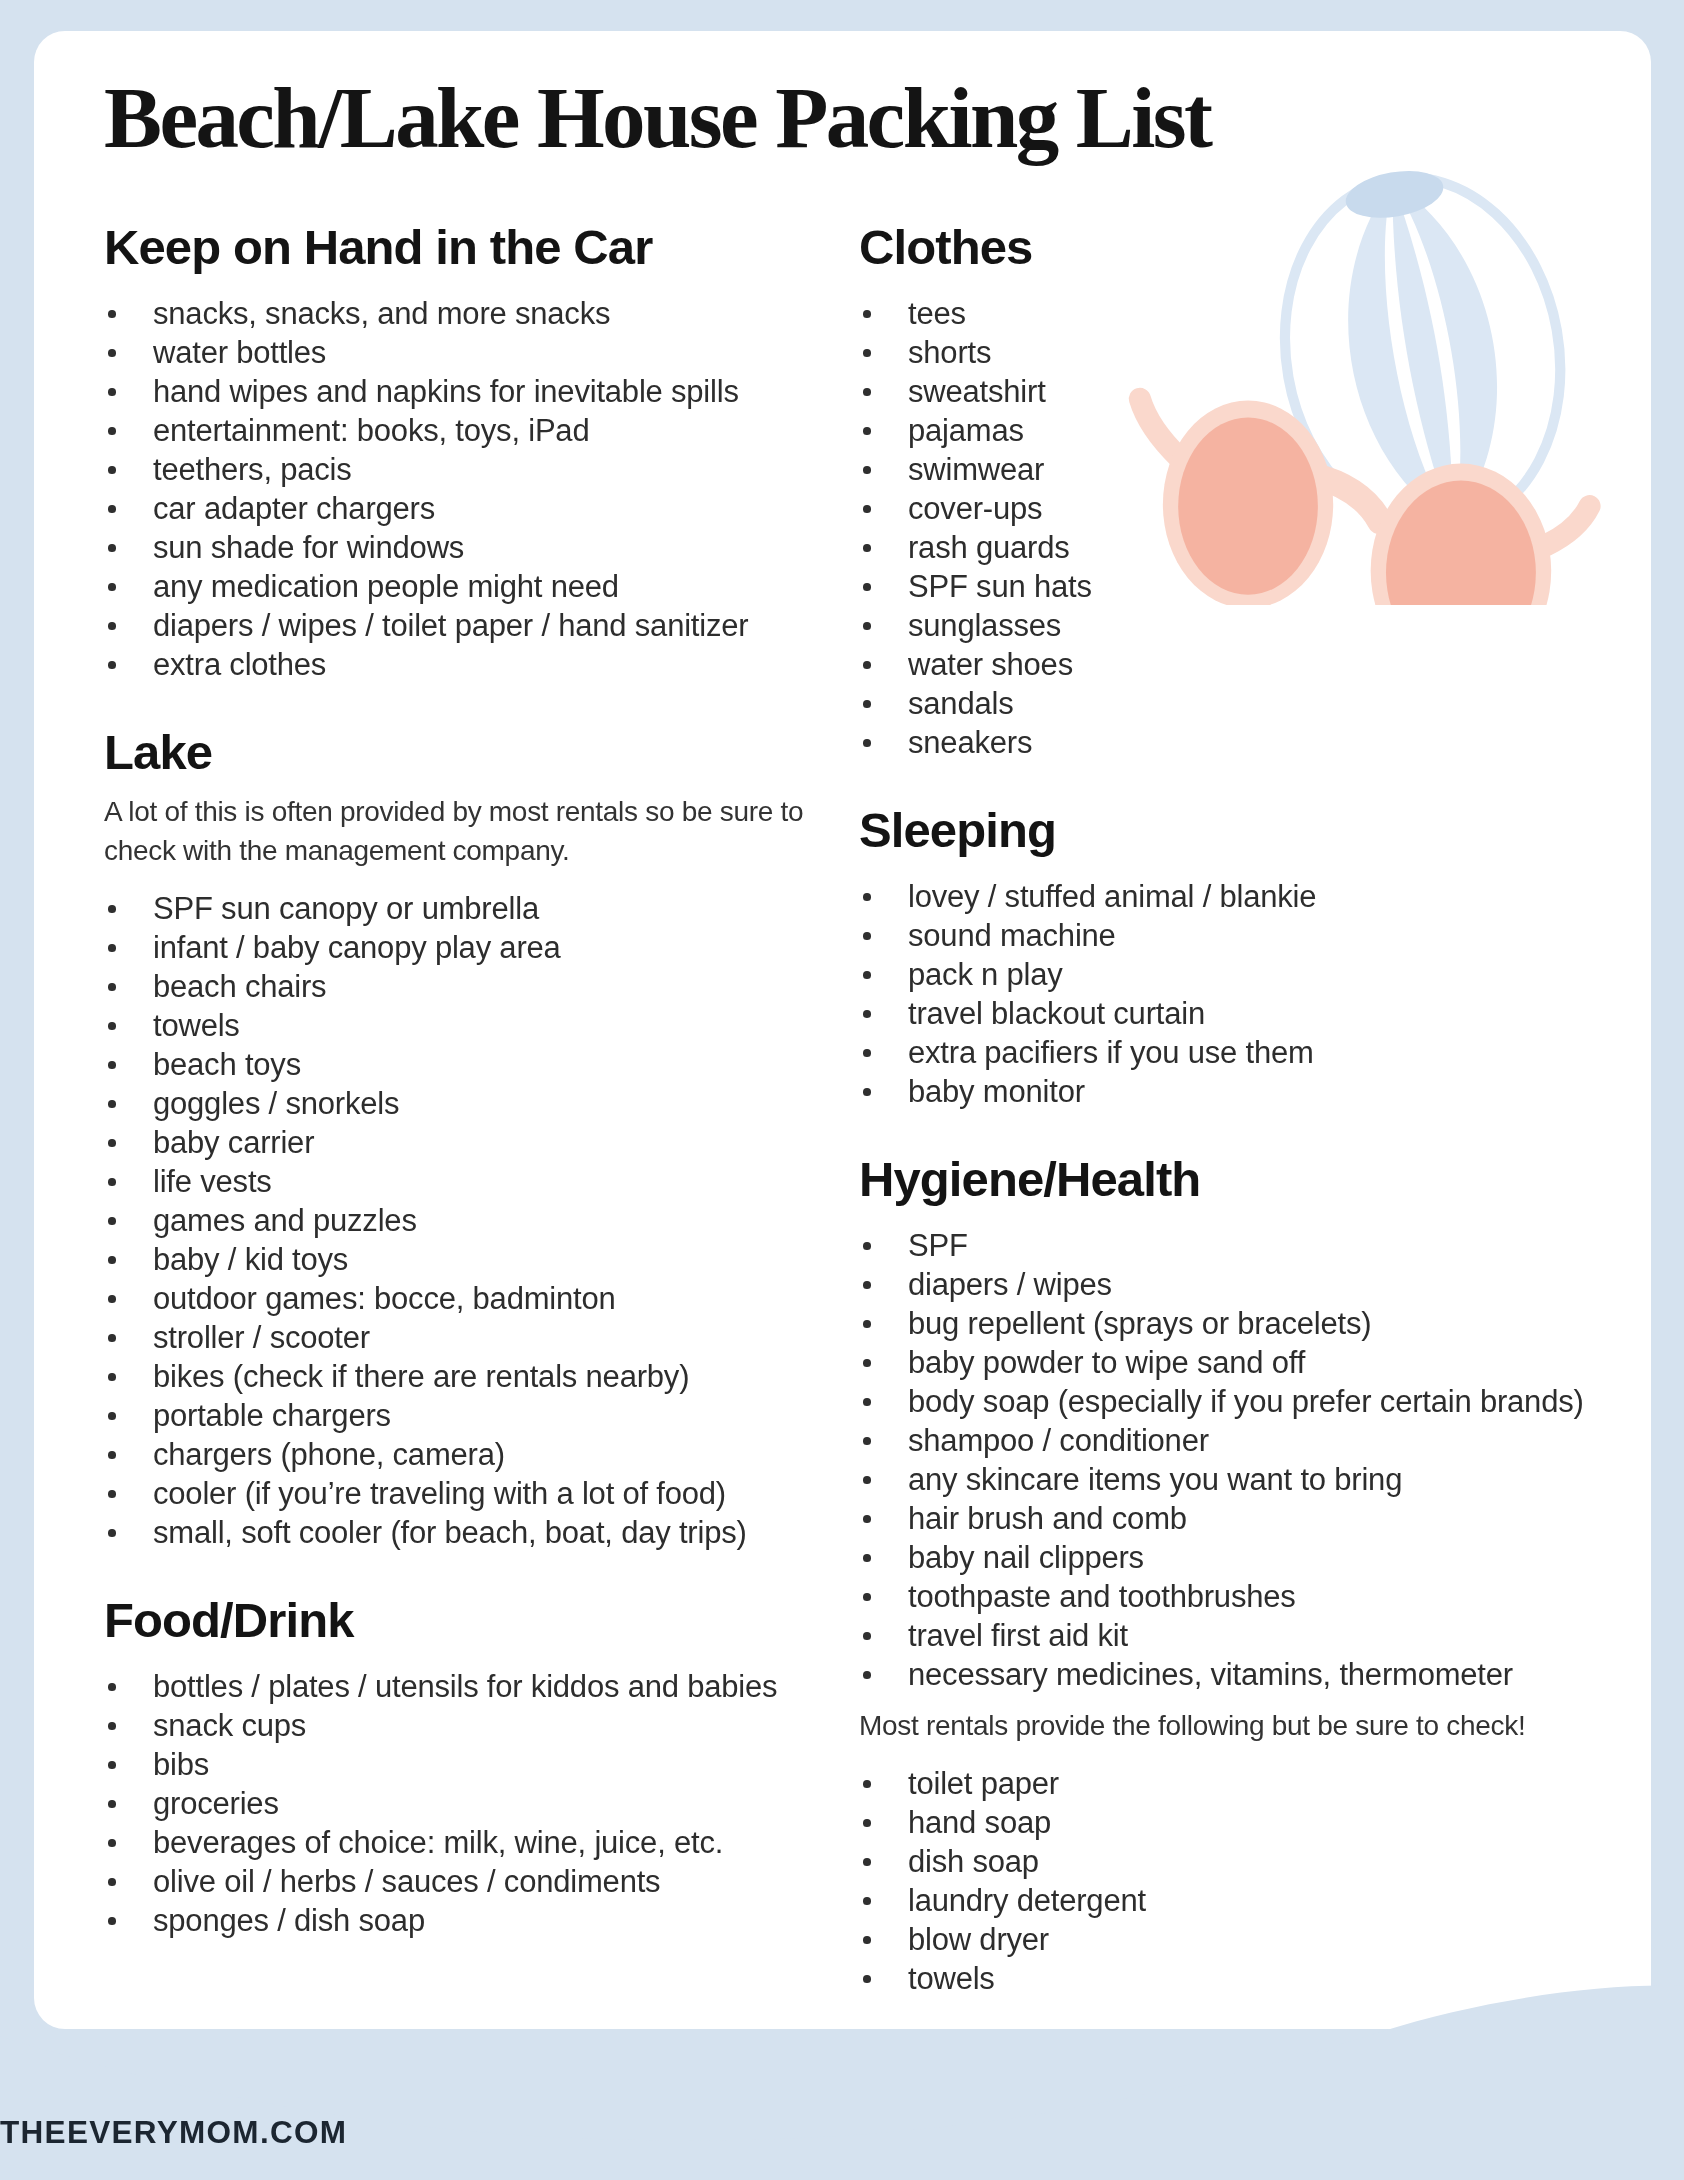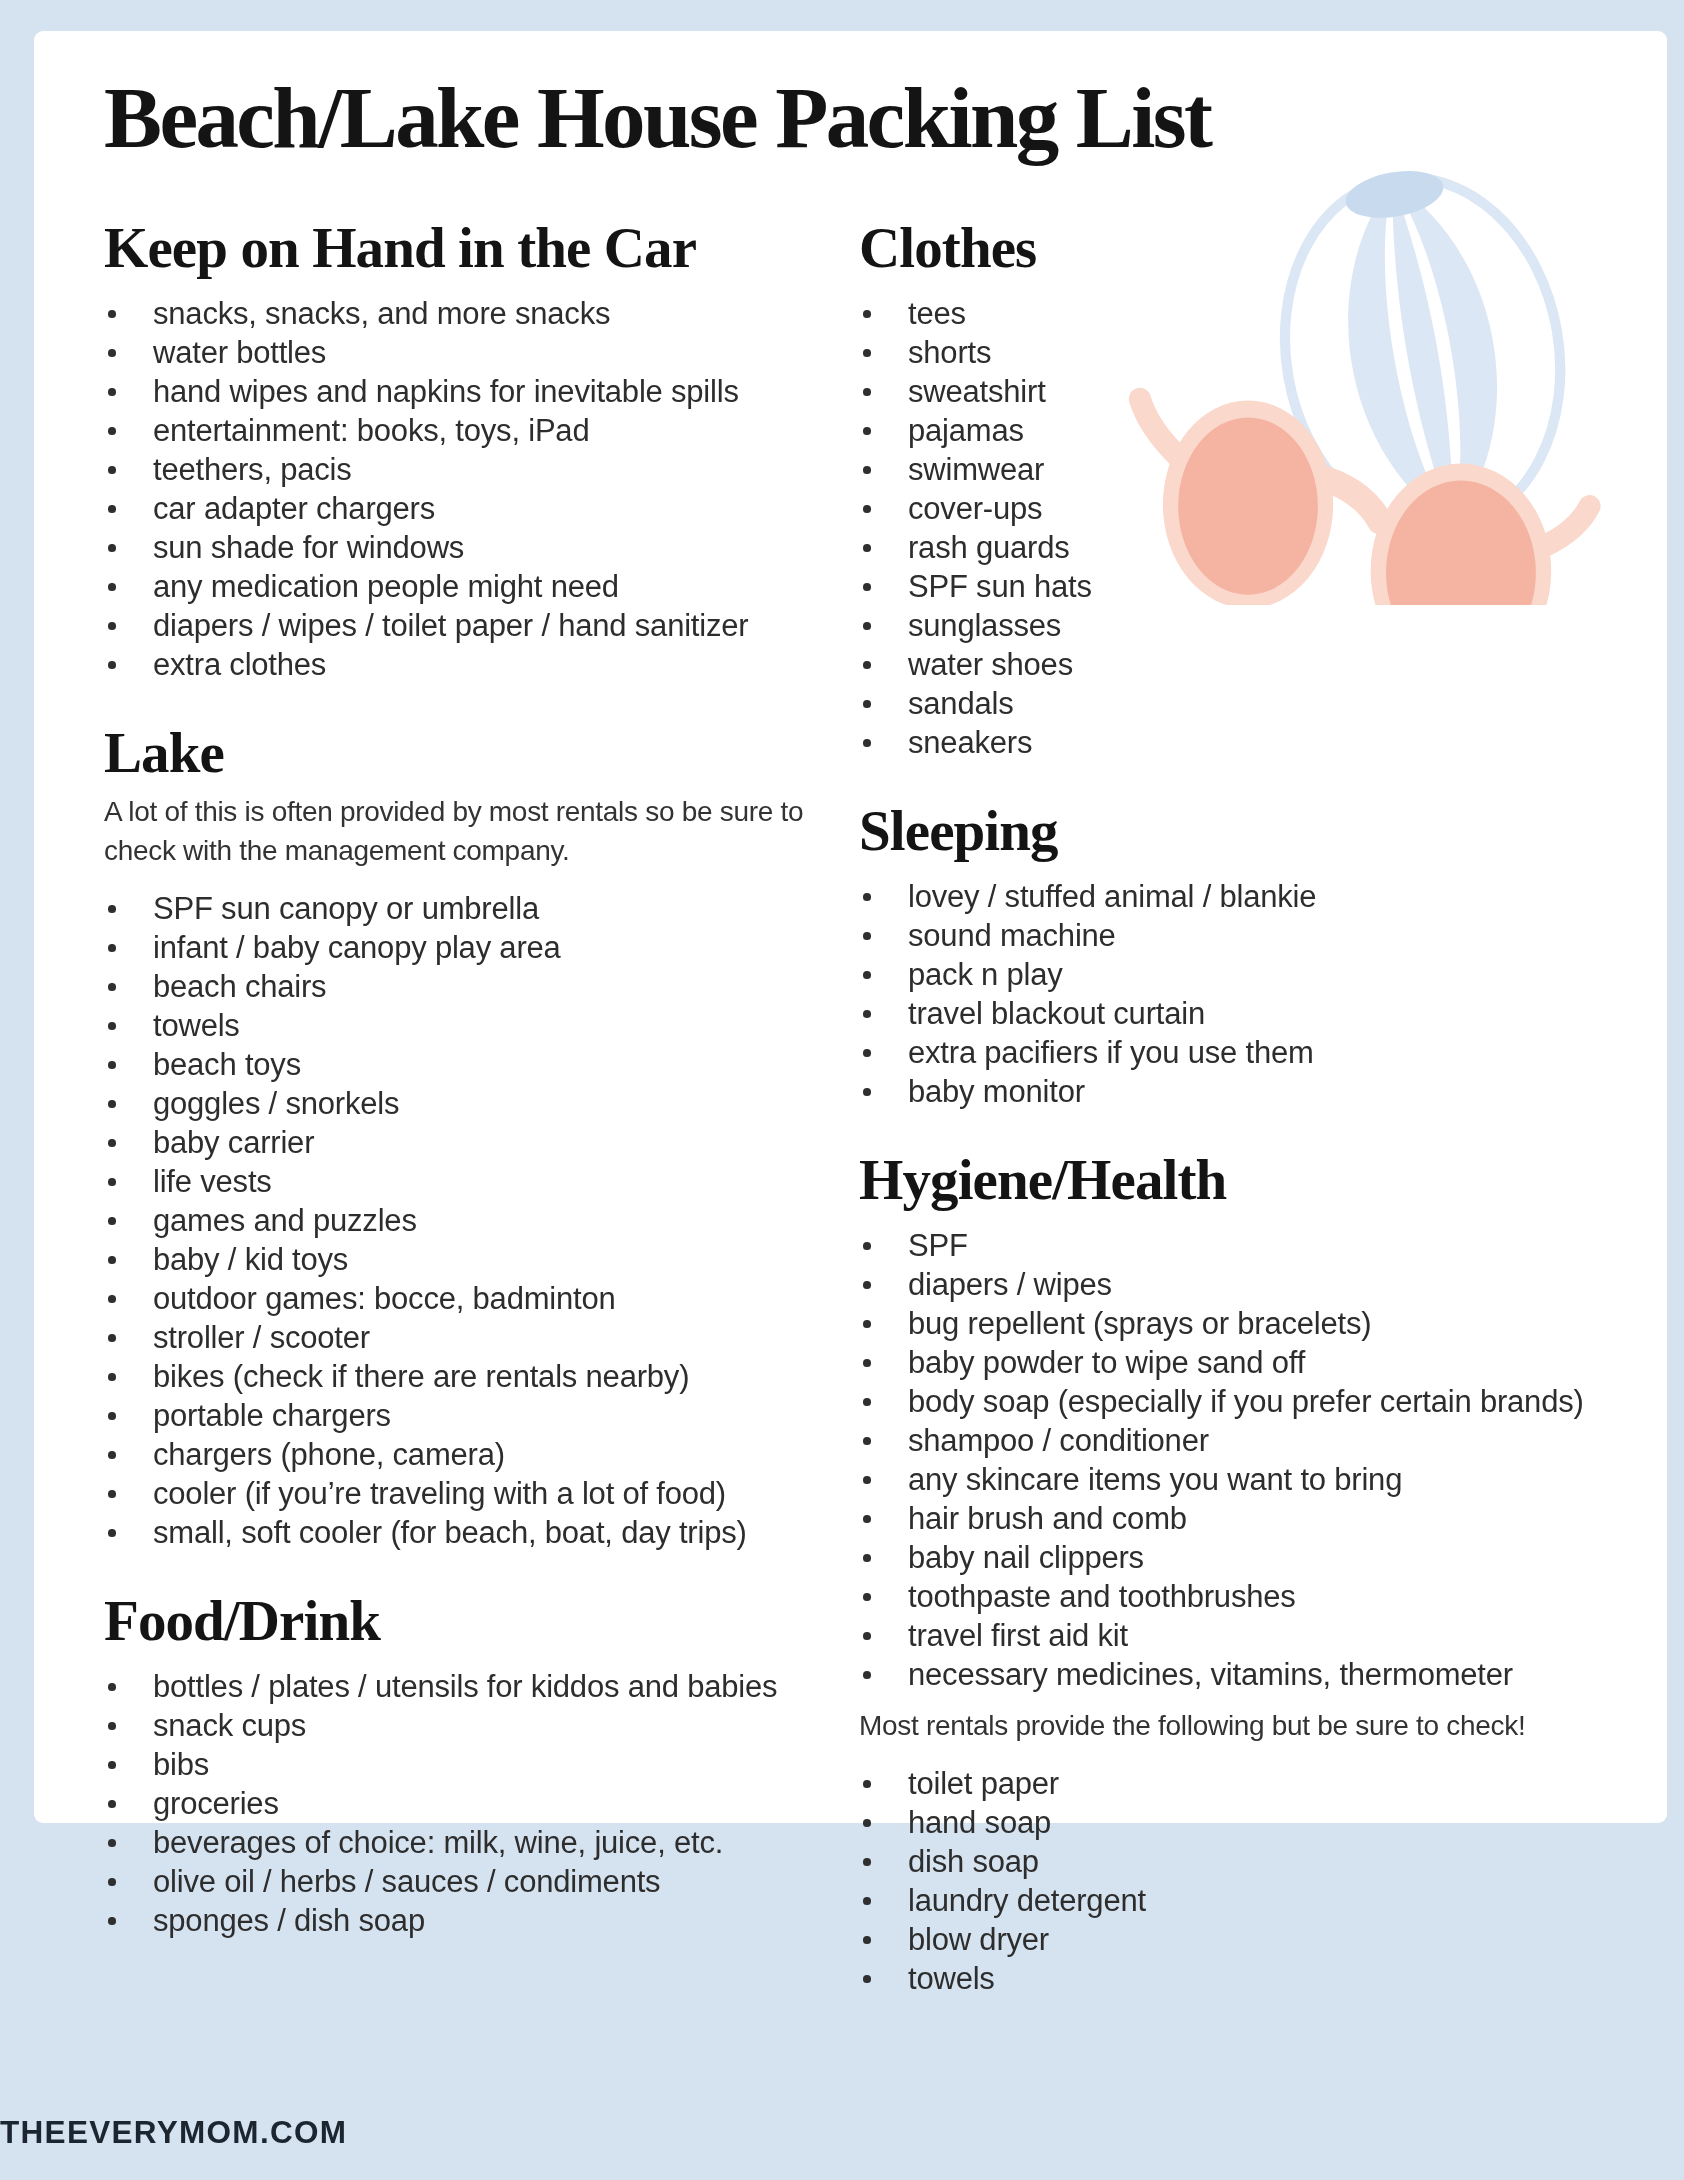--- a/index.html
+++ b/index.html
@@ -3,31 +3,31 @@
 <meta charset="utf-8">
 <style>
   :root{
     --background:#d5e2ef; --card:#ffffff; --text:#2d2d2d; --heading:#141414;
     --ball-blue:#dbe7f4; --ball-blue-dark:#c8daed; --lens-pink:#f5b3a1; --frame-pink:#fad8cc;
     --footer-color:#1c2631;
   }
   html,body{margin:0;padding:0;}
   body{width:1685px;height:2181px;overflow:hidden;font-family:"Liberation Sans",sans-serif;}
   .bg{position:relative;width:1685px;height:2181px;background:var(--background);}
-  .card{position:absolute;left:34px;top:31px;width:1617px;height:1792px;
-        background:var(--card);border-radius:9px;padding-left:16px;}
+  .card{position:absolute;left:34px;top:31px;width:1617px;height:1998px;
+        background:var(--card);border-radius:31px;}
   h1.title{position:absolute;left:70px;top:31px;margin:0;
         font-family:"Liberation Serif",serif;font-weight:700;color:var(--heading);
         font-size:87px;line-height:112px;letter-spacing:-2.6px;white-space:nowrap;}
   .col{position:absolute;top:189px;}
   .col-left{left:70px;width:739px;}
   .col-right{left:825px;width:775px;}
   .section{margin:0 0 41px 0;}
-  .heading{margin:0;font-family:Liberation Serif, serif;font-weight:700;color:var(--heading);
-        font-size:57px;line-height:55px;letter-spacing:-0.9px;}
+  .heading{margin:0;font-family:Liberation Sans, sans-serif;font-weight:700;color:var(--heading);
+        font-size:49px;line-height:55px;letter-spacing:-0.9px;}
   .note{margin:12px 0 13.6px 0;color:#333;font-size:28px;line-height:39px;
         letter-spacing:-0.3px;max-width:707px;}
   .col-right .note{max-width:771px;margin-bottom:3.4px;}
   ul.items{list-style:none;margin:19px 0 0 0;padding:0;}
   li.item{position:relative;padding-left:49px;color:var(--text);
         font-size:31px;line-height:39px;letter-spacing:-0.2px;white-space:nowrap;}
   li.item .dot{position:absolute;left:4.3px;top:16px;width:7.7px;height:7.7px;border-radius:50%;
         background:#2f2f2f;}
   .illo{position:absolute;left:1065px;top:114px;}
   .wave{position:absolute;left:0;bottom:0;width:1685px;height:477px;display:block;}

